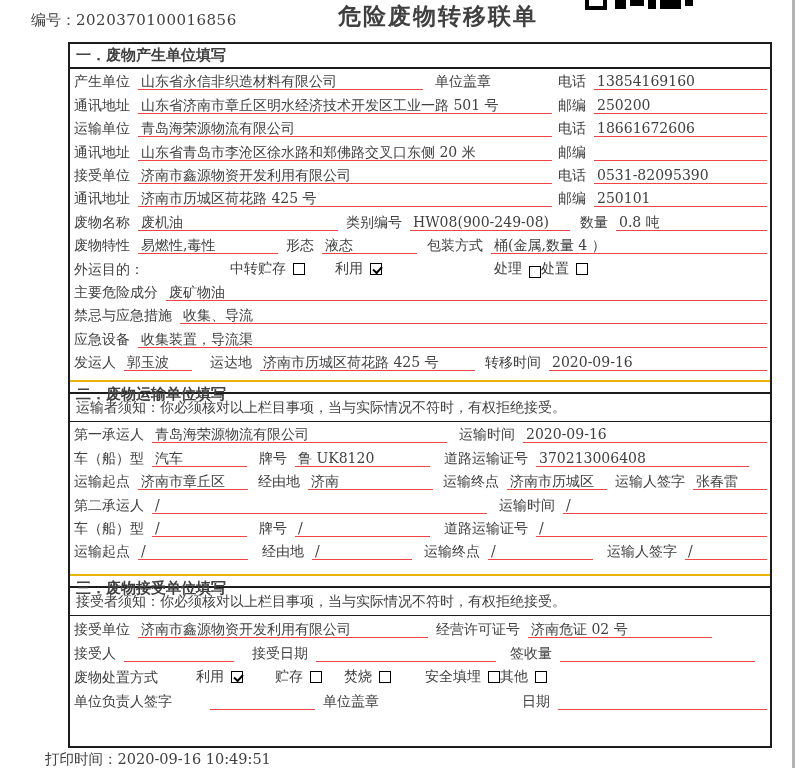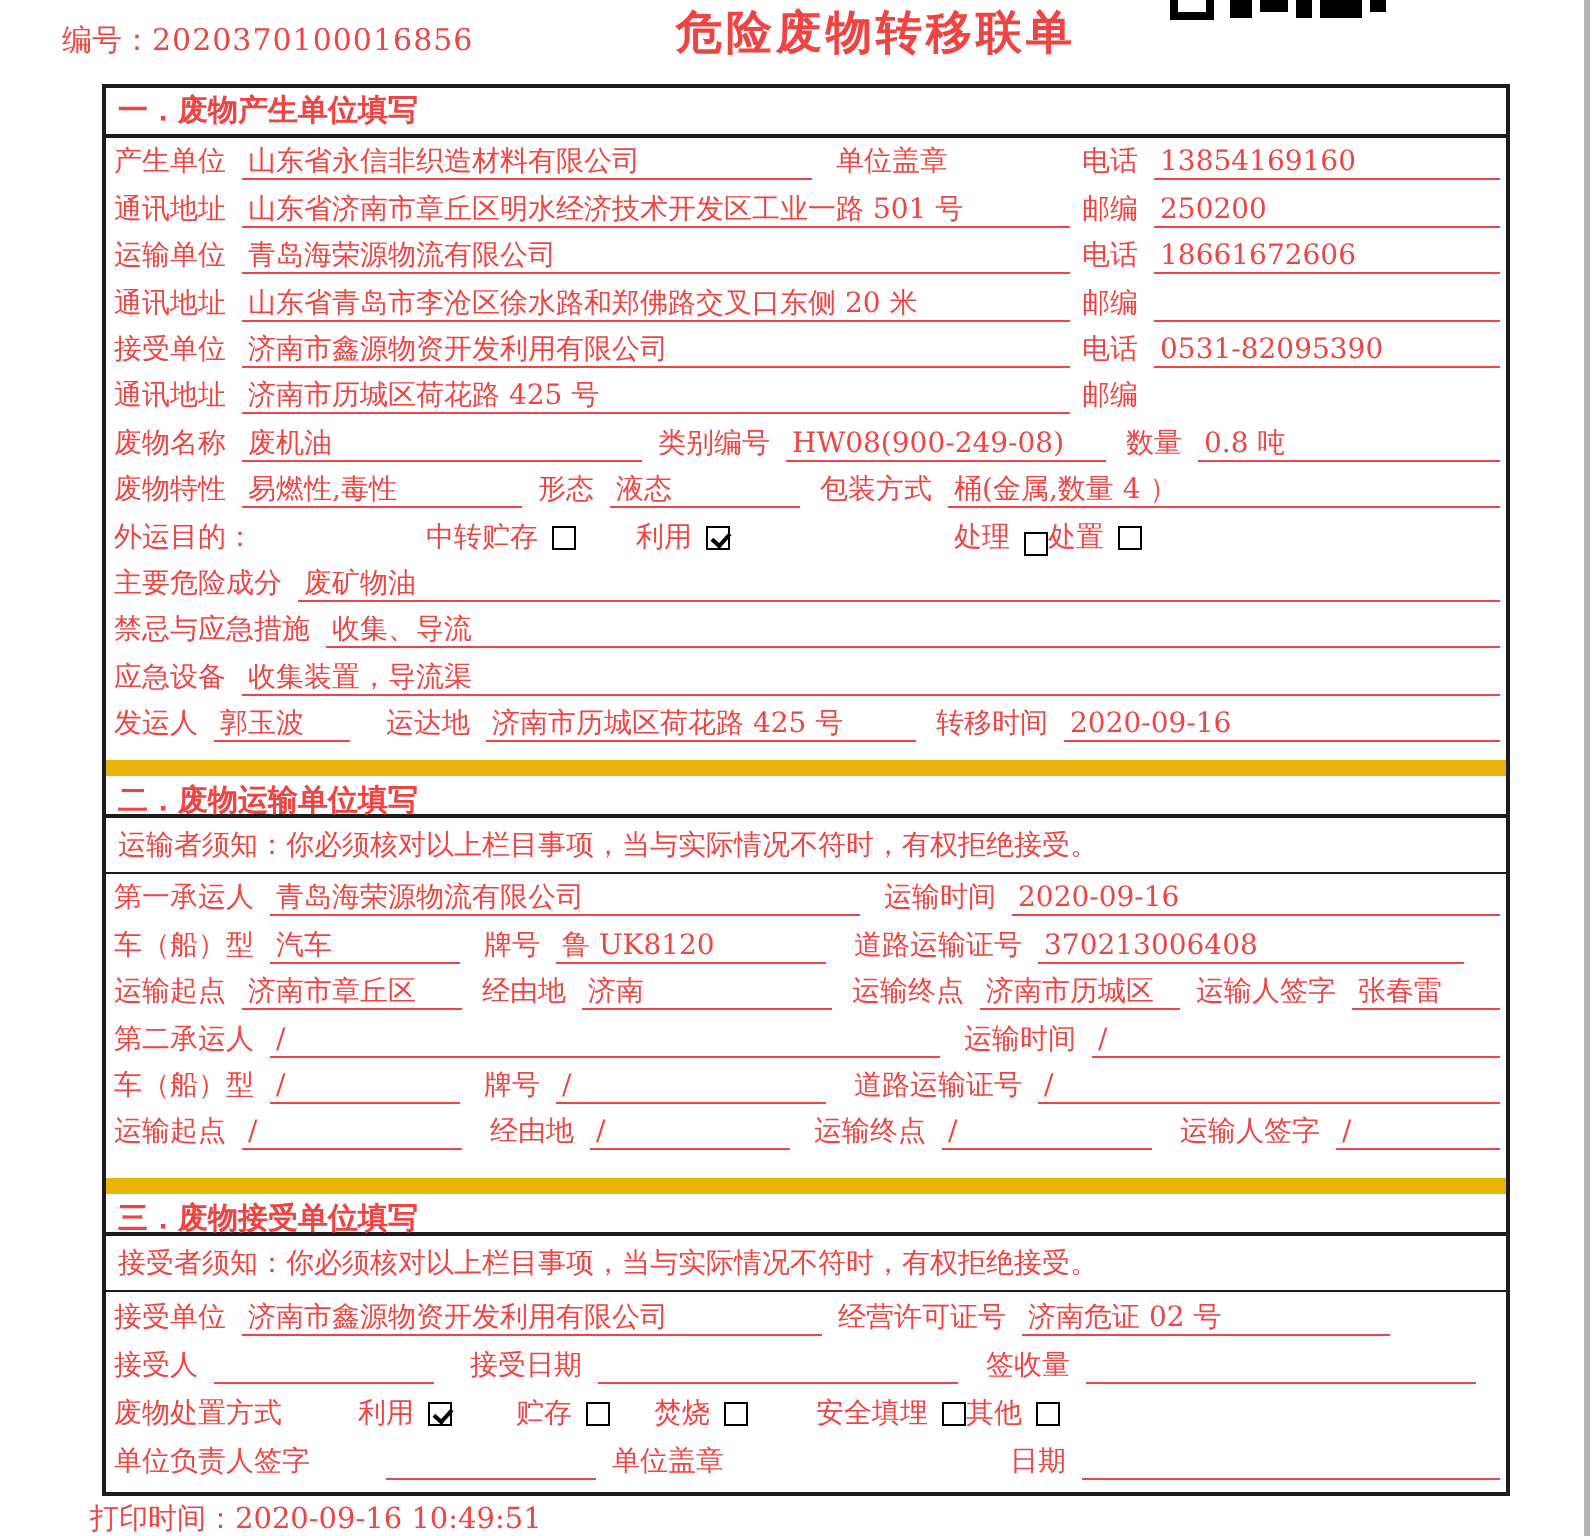--- a/index.html
+++ b/index.html
@@ -1,20 +1,20 @@
 <!DOCTYPE html>
 <html><head>
 <meta charset="utf-8">
 <style>
   * { margin:0; padding:0; box-sizing:border-box; }
   html,body { background:#fff; }
   .page {
     position:relative; width:796px; height:768px; background:#ffffff;
     font-family:"DejaVu Serif","Liberation Serif",serif;
-    font-size:14px; color:#ef4444; overflow:hidden;
+    font-size:14px; color:#404040; overflow:hidden;
   }
   .gray-edge { position:absolute; right:1px; top:0; width:3px; height:768px; background:#b4b4b4; }
 
   
   .serial { position:absolute; left:31px; top:11px; font-size:15px; white-space:nowrap; }
   .serial .num { letter-spacing:0.5px; }
   .doc-title {
     position:absolute; left:438px; top:1px; transform:translateX(-50%);
     font-family:"DejaVu Sans","Liberation Sans",sans-serif;
     font-size:23px; font-weight:bold; letter-spacing:2px; white-space:nowrap;
@@ -23,30 +23,30 @@
   .qr-fragment .b { position:absolute; top:0; height:9px; background:#000; }
   .qr-fragment .hollow { left:0; width:22px; border:4px solid #000; border-top:none; background:#fff; height:10px; }
   .qr-b2 { left:30px; width:11px; }
   .qr-b3 { left:45px; width:14px; height:6px !important; }
   .qr-b4 { left:63px; width:8px; }
   .qr-b5 { left:75px; width:21px; }
   .qr-b6 { left:100px; width:8px; height:6px !important; }
 
   
   .form-table {
-    position:absolute; left:51px; top:42px; width:704px; height:706px;
+    position:absolute; left:68px; top:42px; width:704px; height:706px;
     border:2px solid #1c1c1c; background:#fff;
   }
   .sec-header {
     font-family:"DejaVu Sans","Liberation Sans",sans-serif;
     font-weight:bold; font-size:15px; padding:2px 0 0 6px;
     border-bottom:2px solid #1c1c1c; white-space:nowrap;
   }
   .sec-header.h1 { height:25px; }
-  .sec-header.h2, .sec-header.h3 { height:29px; border-top:8px solid #eab308; padding-top:3px; }
+  .sec-header.h2, .sec-header.h3 { height:14px; border-top:2px solid #eab308; padding-top:3px; }
   .note-row { height:28px; border-bottom:1px solid #1c1c1c; display:flex; align-items:center; padding-left:6px; white-space:nowrap; }
   .sec-body.s1 { padding-bottom:7px; }
   .sec-body.s2 { padding-bottom:12px; }
 
   .frow { display:flex; align-items:flex-end; height:23.4px; padding:0 3px 2px 4px; }
   .frow.tall { height:23.8px; }
   .lb { white-space:nowrap; margin-right:8px; line-height:17px; }
   .u {
     border-bottom:1px solid #ef4444; height:17px; line-height:17px;
     padding:0 3px; white-space:nowrap; overflow:hidden; display:inline-block;
@@ -155,20 +155,21 @@
         <span class="lb">电话</span>
         <span class="u fill">0531-82095390</span>
       </div>
 
       <div class="frow">
         <div class="lhs">
           <span class="lb">通讯地址</span>
           <span class="u fillL">济南市历城区荷花路 425 号</span>
         </div>
         <span class="lb">邮编</span>
+        <span class="u fill">250101</span>
       </div>
 
       <div class="frow">
         <span class="lb">废物名称</span>
         <span class="u w200">废机油</span>
         <span class="lb ml8">类别编号</span>
         <span class="u w160">HW08(900-249-08)</span>
         <span class="lb ml10">数量</span>
         <span class="u fill">0.8 吨</span>
       </div>

